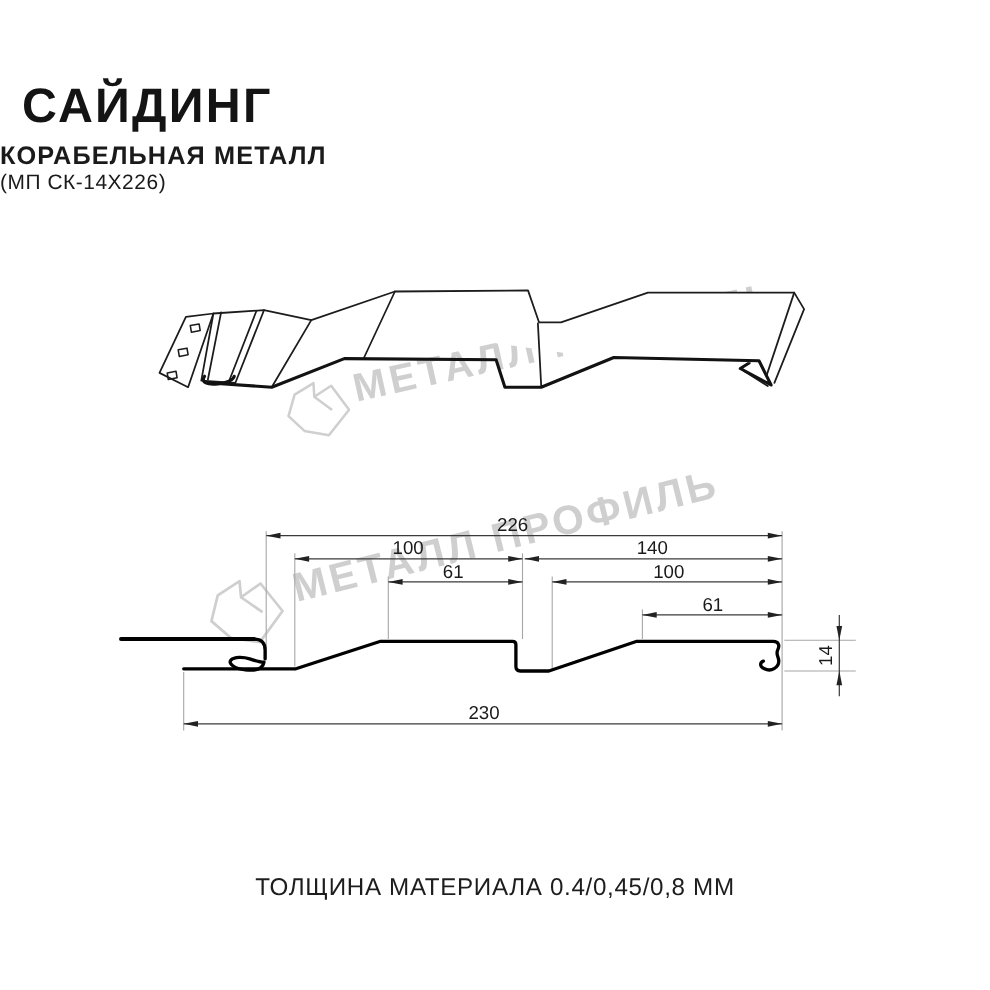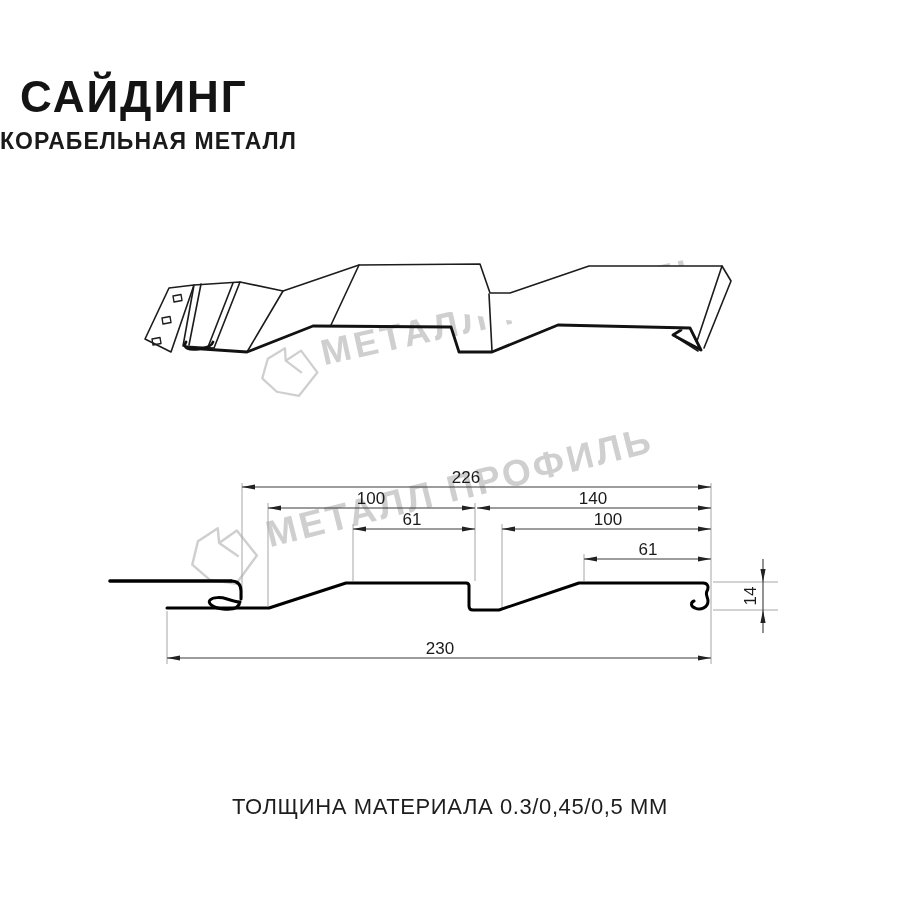--- a/index.html
+++ b/index.html
@@ -31,20 +31,21 @@
     font-size:22px;font-weight:500;letter-spacing:.6px;color:#1d1d1d;z-index:3;
   }
 </style>
 </head>
 <body>
 
 <div class="canvas">
 
   <div class="title">САЙДИНГ</div>
   <div class="subtitle">КОРАБЕЛЬНАЯ МЕТАЛЛ</div>
+  <div class="code">(МП СК-14Х226)</div>
 
   <div class="wm wm1">МЕТАЛЛ ПРОФИЛЬ</div>
   <div class="wm wm2">МЕТАЛЛ ПРОФИЛЬ</div>
 
   <svg class="draw" width="900" height="900" viewBox="0 0 900 900">
 
     <g transform="translate(292,372) rotate(-12) scale(0.95)" fill="none" stroke="#cfcfcf" stroke-width="2.4" stroke-linejoin="round">
       <path d="M -32,0 L -22,-19 L -2,-26 L -4,-13 L 14,-20 L 26,6 L 2,26 L -20,17 Z"></path>
       <path d="M -4,-13 L 10,3"></path>
     </g>
@@ -137,15 +138,15 @@
 
   <span class="dim" style="left:466px;top:478px">226</span>
   <span class="dim" style="left:371px;top:499px">100</span>
   <span class="dim" style="left:593px;top:499px">140</span>
   <span class="dim" style="left:412px;top:520px">61</span>
   <span class="dim" style="left:608px;top:520px">100</span>
   <span class="dim" style="left:648px;top:550px">61</span>
   <span class="dim" style="left:440px;top:649px">230</span>
   <span class="dim rot" style="left:751px;top:596px">14</span>
 
-  <div class="footer">ТОЛЩИНА МАТЕРИАЛА 0.3/0,45/0,5 ММ</div>
+  <div class="footer">ТОЛЩИНА МАТЕРИАЛА 0.4/0,45/0,8 ММ</div>
 
 </div>
 
 </body></html>

